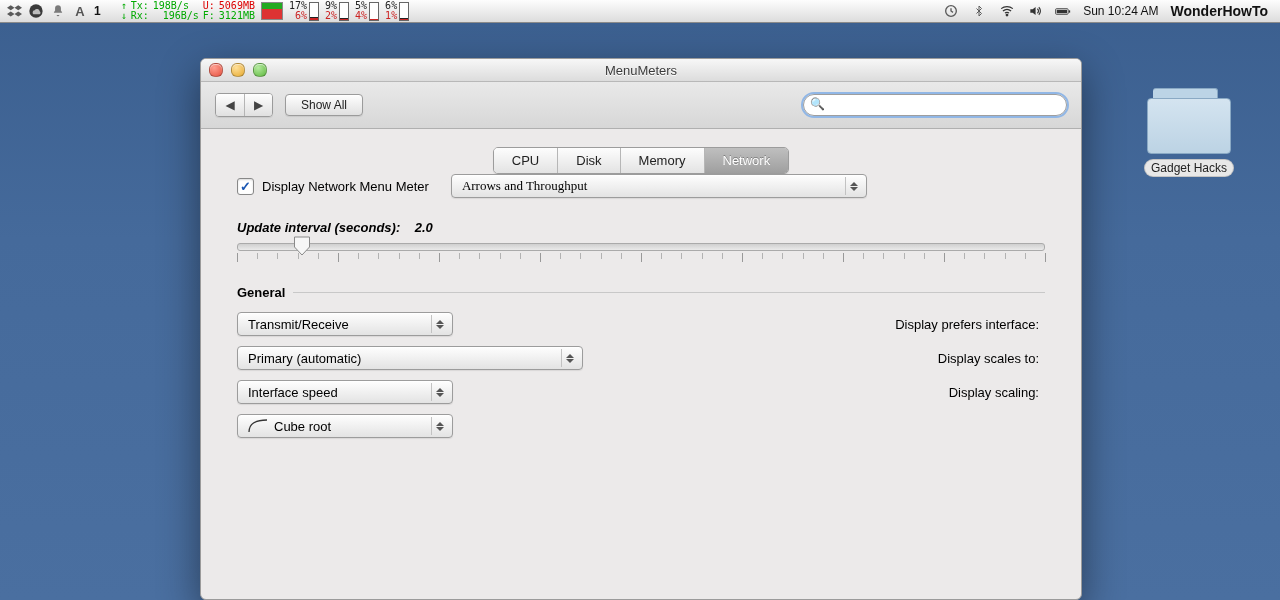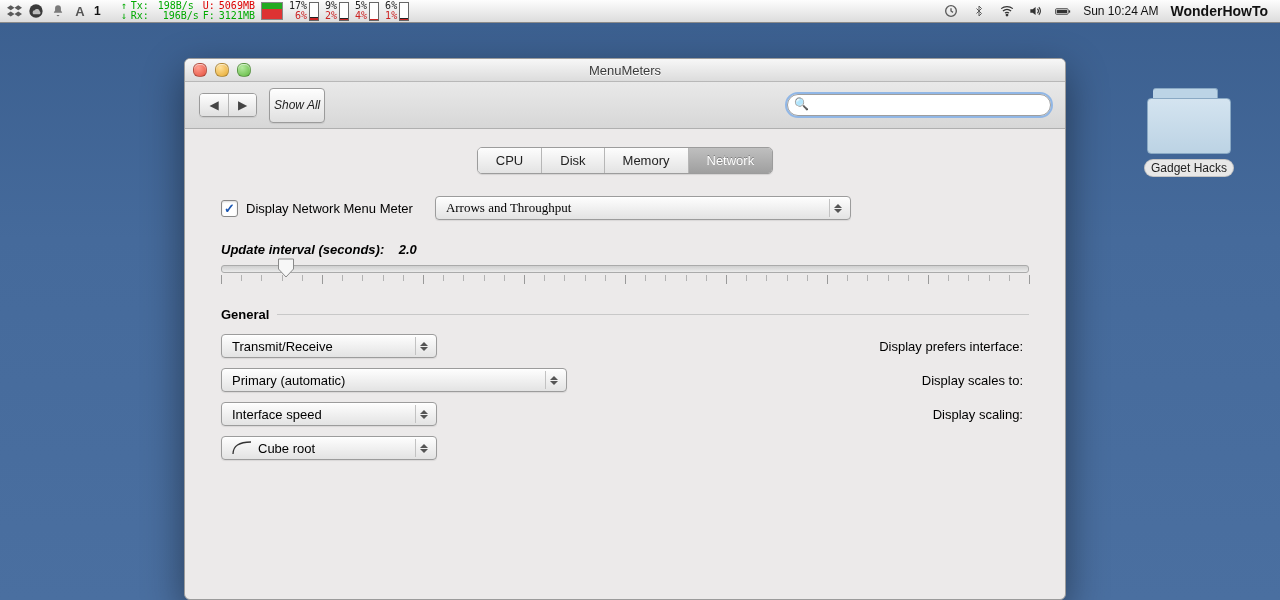--- a/index.html
+++ b/index.html
@@ -33,47 +33,47 @@
   
   .desk-icon{position:absolute;right:36px;top:88px;width:110px;text-align:center;text-decoration:underline;}
   .folder{width:84px;height:66px;margin:0 auto;position:relative;}
   .folder .tab{position:absolute;top:0;left:6px;width:28px;height:12px;
     background:#bcd4e6;border:1px solid #8aa9c4;border-radius:3px 3px 0 0;}
   .folder .body{position:absolute;top:10px;left:0;right:0;bottom:0;
     background:linear-gradient(#d4e4f0,#bcd3e4);border:1px solid #8aa9c4;border-radius:4px;}
   .desk-label{margin-top:6px;display:inline-block;padding:1px 6px;border-radius:8px;
     background:#e8e8e8;color:#222;font-size:12px;box-shadow:0 0 0 1px #c4c4c4;}
   
-  .win{position:absolute;left:184px;top:58px;width:880px;height:540px;
+  .win{position:absolute;left:200px;top:58px;width:880px;height:540px;
     border:1px solid #9b9b9b;border-radius:6px;overflow:hidden;
     box-shadow:0 14px 40px rgba(0,0,0,.45);background:#eceaea;}
   .titlebar{height:22px;background:linear-gradient(#f7f7f7,#dcdcdc);
     border-bottom:1px solid #b8b8b8;position:relative;display:flex;align-items:center;justify-content:center;}
   .traffic{position:absolute;left:8px;top:4px;display:flex;gap:8px;}
   .tl{width:12px;height:12px;border-radius:6px;border:1px solid rgba(0,0,0,.25);box-shadow:inset 0 1px 1px rgba(255,255,255,.6);}
   .tl.r{background:radial-gradient(circle at 35% 30%,#ff9e90,#e5503e);}
   .tl.y{background:radial-gradient(circle at 35% 30%,#ffe09a,#e6a92f);}
   .tl.g{background:radial-gradient(circle at 35% 30%,#b5eaa0,#5fb93e);}
   .title{font-size:13px;color:#3b3b3b;text-shadow:0 1px #fff;}
   .toolbar{height:46px;background:linear-gradient(#e9e9e9,#d7d7d7);
     border-bottom:1px solid #b0b0b0;display:flex;align-items:center;padding:0 14px;gap:12px;}
   .seg{display:inline-flex;border:1px solid #9b9b9b;border-radius:4px;overflow:hidden;
     box-shadow:inset 0 1px 0 rgba(255,255,255,.7),0 1px 1px rgba(0,0,0,.08);}
   .seg button{width:28px;height:22px;border:none;background:linear-gradient(#fefefe,#e0e0e0);
     display:flex;align-items:center;justify-content:center;font-size:12px;color:#444;}
   .seg button+button{border-left:1px solid #b5b5b5;}
-  .btn{height:35px;padding:0 4px;border:1px solid #9b9b9b;border-radius:4px;
+  .btn{height:22px;padding:0 15px;border:1px solid #9b9b9b;border-radius:4px;
     background:linear-gradient(#fefefe,#e0e0e0);font-size:12px;color:#222;
-    box-shadow:inset 0 1px 0 rgba(255,255,255,.7),0 1px 1px rgba(0,0,0,.08);font-style:italic;}
+    box-shadow:inset 0 1px 0 rgba(255,255,255,.7),0 1px 1px rgba(0,0,0,.08);}
   .search{margin-left:auto;position:relative;}
   .search input{width:230px;height:20px;border:1px solid #9e9e9e;border-radius:11px;
     padding:0 8px 0 24px;background:#fff;font-size:12px;outline:2px solid #91b7e6;outline-offset:0;}
   .search .mag{position:absolute;left:7px;top:3px;color:#777;font-size:12px;}
   .content{padding:18px 30px;}
-  .tabs{display:flex;justify-content:center;margin-bottom:22px;}
+  .tabs{display:flex;justify-content:center;}
   .tabstrip{display:inline-flex;border:1px solid #9c9c9c;border-radius:5px;overflow:hidden;
     box-shadow:0 1px 1px rgba(0,0,0,.1);}
   .tab{padding:5px 18px;font-size:13px;background:linear-gradient(#fdfdfd,#e3e3e3);color:#222;
     border-left:1px solid #b6b6b6;}
   .tab:first-child{border-left:none;}
   .tab.sel{background:linear-gradient(#bfbfbf,#9f9f9f);color:#fff;text-shadow:0 -1px rgba(0,0,0,.3);}
   .row1{display:flex;align-items:center;gap:22px;margin:0 6px 22px 6px;}
   .chk{width:15px;height:15px;border:1px solid #888;border-radius:3px;background:#fff;
     display:inline-flex;align-items:center;justify-content:center;font-size:13px;color:#1b57b3;font-weight:700;
     box-shadow:inset 0 1px 2px rgba(0,0,0,.15);}
@@ -127,21 +127,21 @@
         </svg>
     </span>
     <span class="mb-icon mb-bold" style="font-size:13px">A</span>
     <span class="mb-bold">1</span>
     <span class="mb-sep"></span>
 
     <div class="net-block">
       <div class="row">
           <span class="arr">↑</span>
           <span class="txrx">Tx:</span>
-          <span class="rate" style="min-width:46px;text-align:center">198B/s</span>
+          <span class="rate" style="min-width:46px;text-align:left">198B/s</span>
         <span class="u">U:</span>
           <span class="u">5069MB</span>
         </div>
       <div class="row">
           <span class="arr">↓</span>
           <span class="txrx">Rx:</span>
           <span class="rate" style="min-width:46px;text-align:right">196B/s</span>
         <span class="f">F:</span>
           <span class="f">3121MB</span>
         </div>

